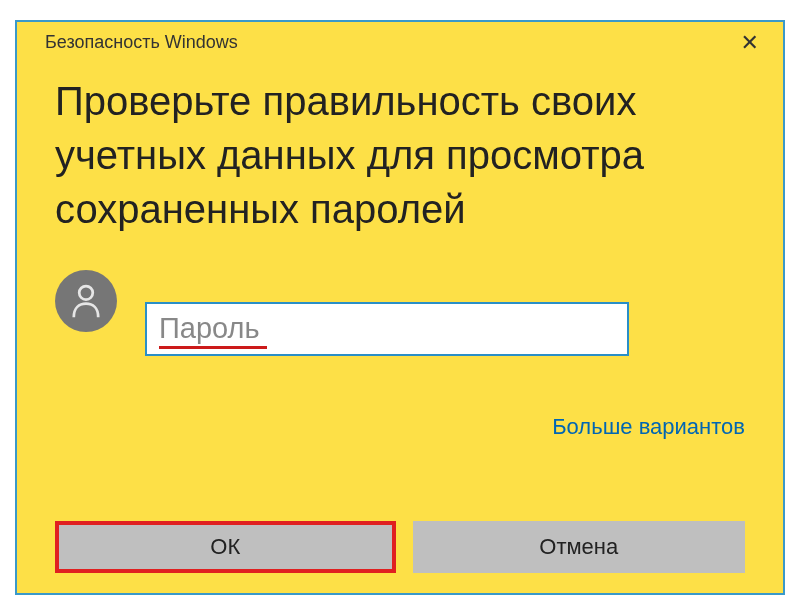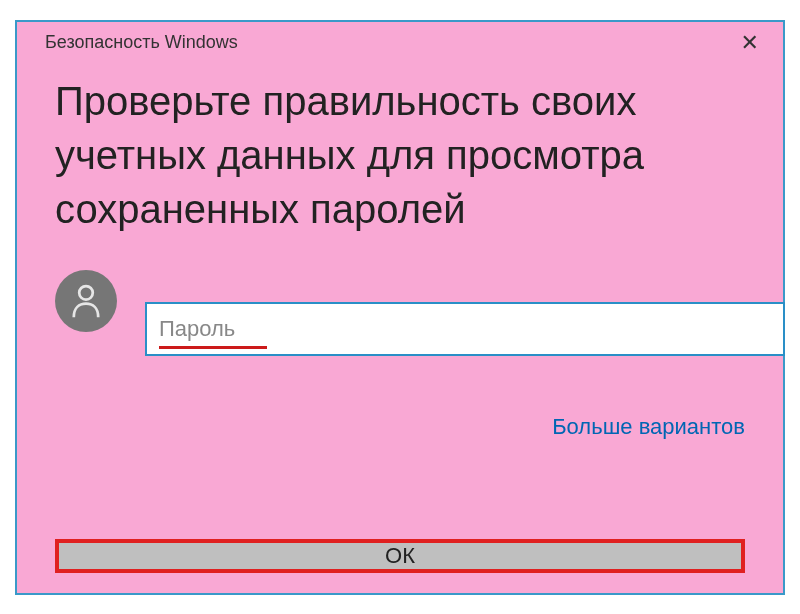--- a/index.html
+++ b/index.html
@@ -12,21 +12,21 @@
       background: #fff;
       width: 800px;
       height: 614px;
       display: flex;
       align-items: center;
       justify-content: center;
     }
     .dialog {
       width: 770px;
       height: 575px;
-      background: #f9a8d4;
+      background: #fde047;
       border: 2px solid #3a99c9;
       position: relative;
       padding: 0;
     }
     .titlebar {
       display: flex;
       justify-content: space-between;
       align-items: center;
       padding: 10px 16px 6px 28px;
       font-size: 18px;
@@ -65,25 +65,25 @@
     .avatar svg {
       width: 34px;
       height: 38px;
     }
     .input-area {
       margin-left: 28px;
       flex: 1;
       padding-top: 36px;
     }
     .password-input {
-      width: 640px;
+      width: 484px;
       height: 54px;
       border: 2px solid #2a8fc7;
       background: #fff;
-      font-size: 22px;
+      font-size: 29px;
       color: #888;
       padding: 0 12px;
       outline: none;
     }
     .password-input::placeholder {
       color: #888;
     }
     .input-wrap {
       position: relative;
       display: inline-block;
@@ -155,14 +155,15 @@
       </div>
     </div>
   </div>
 
   <div class="more-options">Больше вариантов</div>
 
   <div class="button-row">
     <div class="btn-ok-wrap">
       <button class="btn">ОК</button>
     </div>
+    <button class="btn">Отмена</button>
   </div>
 </div>
 
 </body></html>

